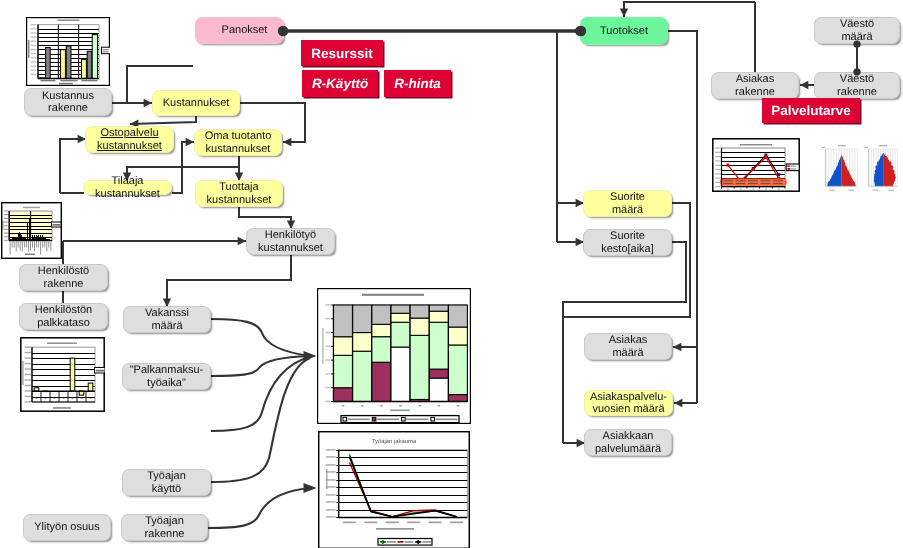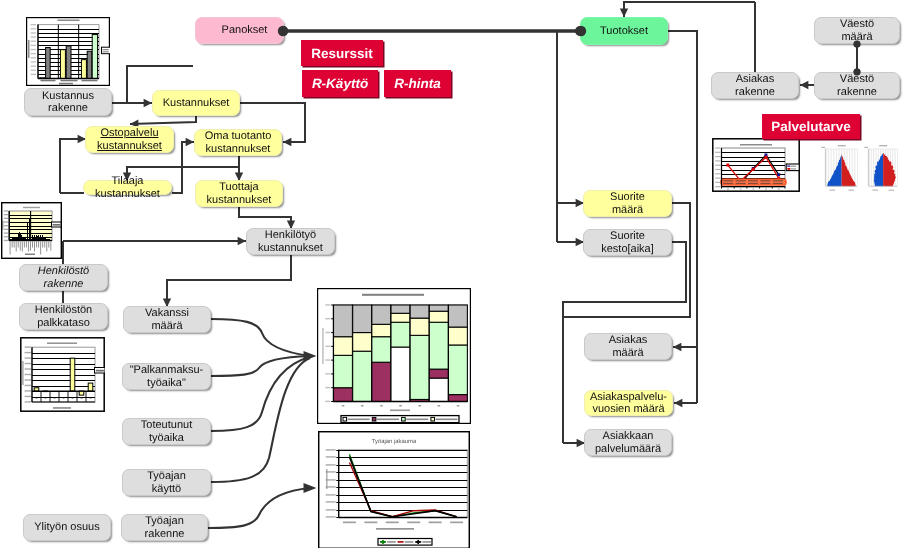--- a/index.html
+++ b/index.html
@@ -537,30 +537,28 @@
 <div class="node yellow" style="left:85px;top:126px;width:89px;height:27px;text-decoration:underline;"><span>Ostopalvelu
 kustannukset</span></div>
 <div class="node yellow" style="left:194px;top:129px;width:88px;height:27px;"><span>Oma tuotanto
 kustannukset</span></div>
 <div class="node yellow" style="left:83px;top:180px;width:89px;height:15px;"><span>Tilaaja
 kustannukset</span></div>
 <div class="node yellow" style="left:195px;top:180px;width:88px;height:27px;"><span>Tuottaja
 kustannukset</span></div>
 <div class="node gray" style="left:246px;top:228px;width:89px;height:27px;"><span>Henkilötyö
 kustannukset</span></div>
-<div class="node gray" style="left:19px;top:264px;width:89px;height:27px;font-style:italic;"><span>Henkilöstö
+<div class="node gray" style="left:19px;top:264px;width:89px;height:27px;"><span>Henkilöstö
 rakenne</span></div>
 <div class="node gray" style="left:19px;top:303px;width:89px;height:27px;"><span>Henkilöstön
 palkkataso</span></div>
 <div class="node gray" style="left:123px;top:306px;width:88px;height:27px;"><span>Vakanssi
 määrä</span></div>
 <div class="node gray" style="left:122px;top:363px;width:89px;height:27px;"><span>"Palkanmaksu-
 työaika"</span></div>
-<div class="node gray" style="left:122px;top:418px;width:89px;height:27px;"><span>Toteutunut
-työaika</span></div>
 <div class="node gray" style="left:122px;top:469px;width:89px;height:27px;"><span>Työajan
 käyttö</span></div>
 <div class="node gray" style="left:23px;top:514px;width:88px;height:27px;"><span>Ylityön osuus</span></div>
 <div class="node gray" style="left:121px;top:514px;width:87px;height:27px;"><span>Työajan
 rakenne</span></div>
 <div class="node green" style="left:580px;top:17px;width:88px;height:28px;"><span>Tuotokset</span></div>
 <div class="node yellow" style="left:583px;top:190px;width:89px;height:27px;"><span>Suorite
 määrä</span></div>
 <div class="node gray" style="left:583px;top:229px;width:89px;height:27px;"><span>Suorite
 kesto[aika]</span></div>
@@ -578,21 +576,21 @@
 rakenne</span></div>
 <div class="banner" style="left:301px;top:40px;width:82px;height:26px;">
       <span>Resurssit</span>
     </div>
 <div class="banner it" style="left:302px;top:70px;width:76px;height:27px;">
       <span>R-Käyttö</span>
     </div>
 <div class="banner it" style="left:384px;top:70px;width:67px;height:27px;">
       <span>R-hinta</span>
     </div>
-<div class="banner" style="left:762px;top:98px;width:98px;height:25px;margin-top:16px;">
+<div class="banner" style="left:762px;top:98px;width:98px;height:25px;">
       <span>Palvelutarve</span>
     </div>
 <svg id="overlay" width="903" height="548" viewBox="0 0 903 548">
 <circle cx="283" cy="31" r="5.2" fill="#333333"></circle>
 <circle cx="581" cy="31" r="5.2" fill="#333333"></circle>
 <circle cx="857" cy="44" r="3.6" fill="#333333"></circle>
 <circle cx="857" cy="72" r="3.6" fill="#333333"></circle>
 </svg>
 </div>
 

